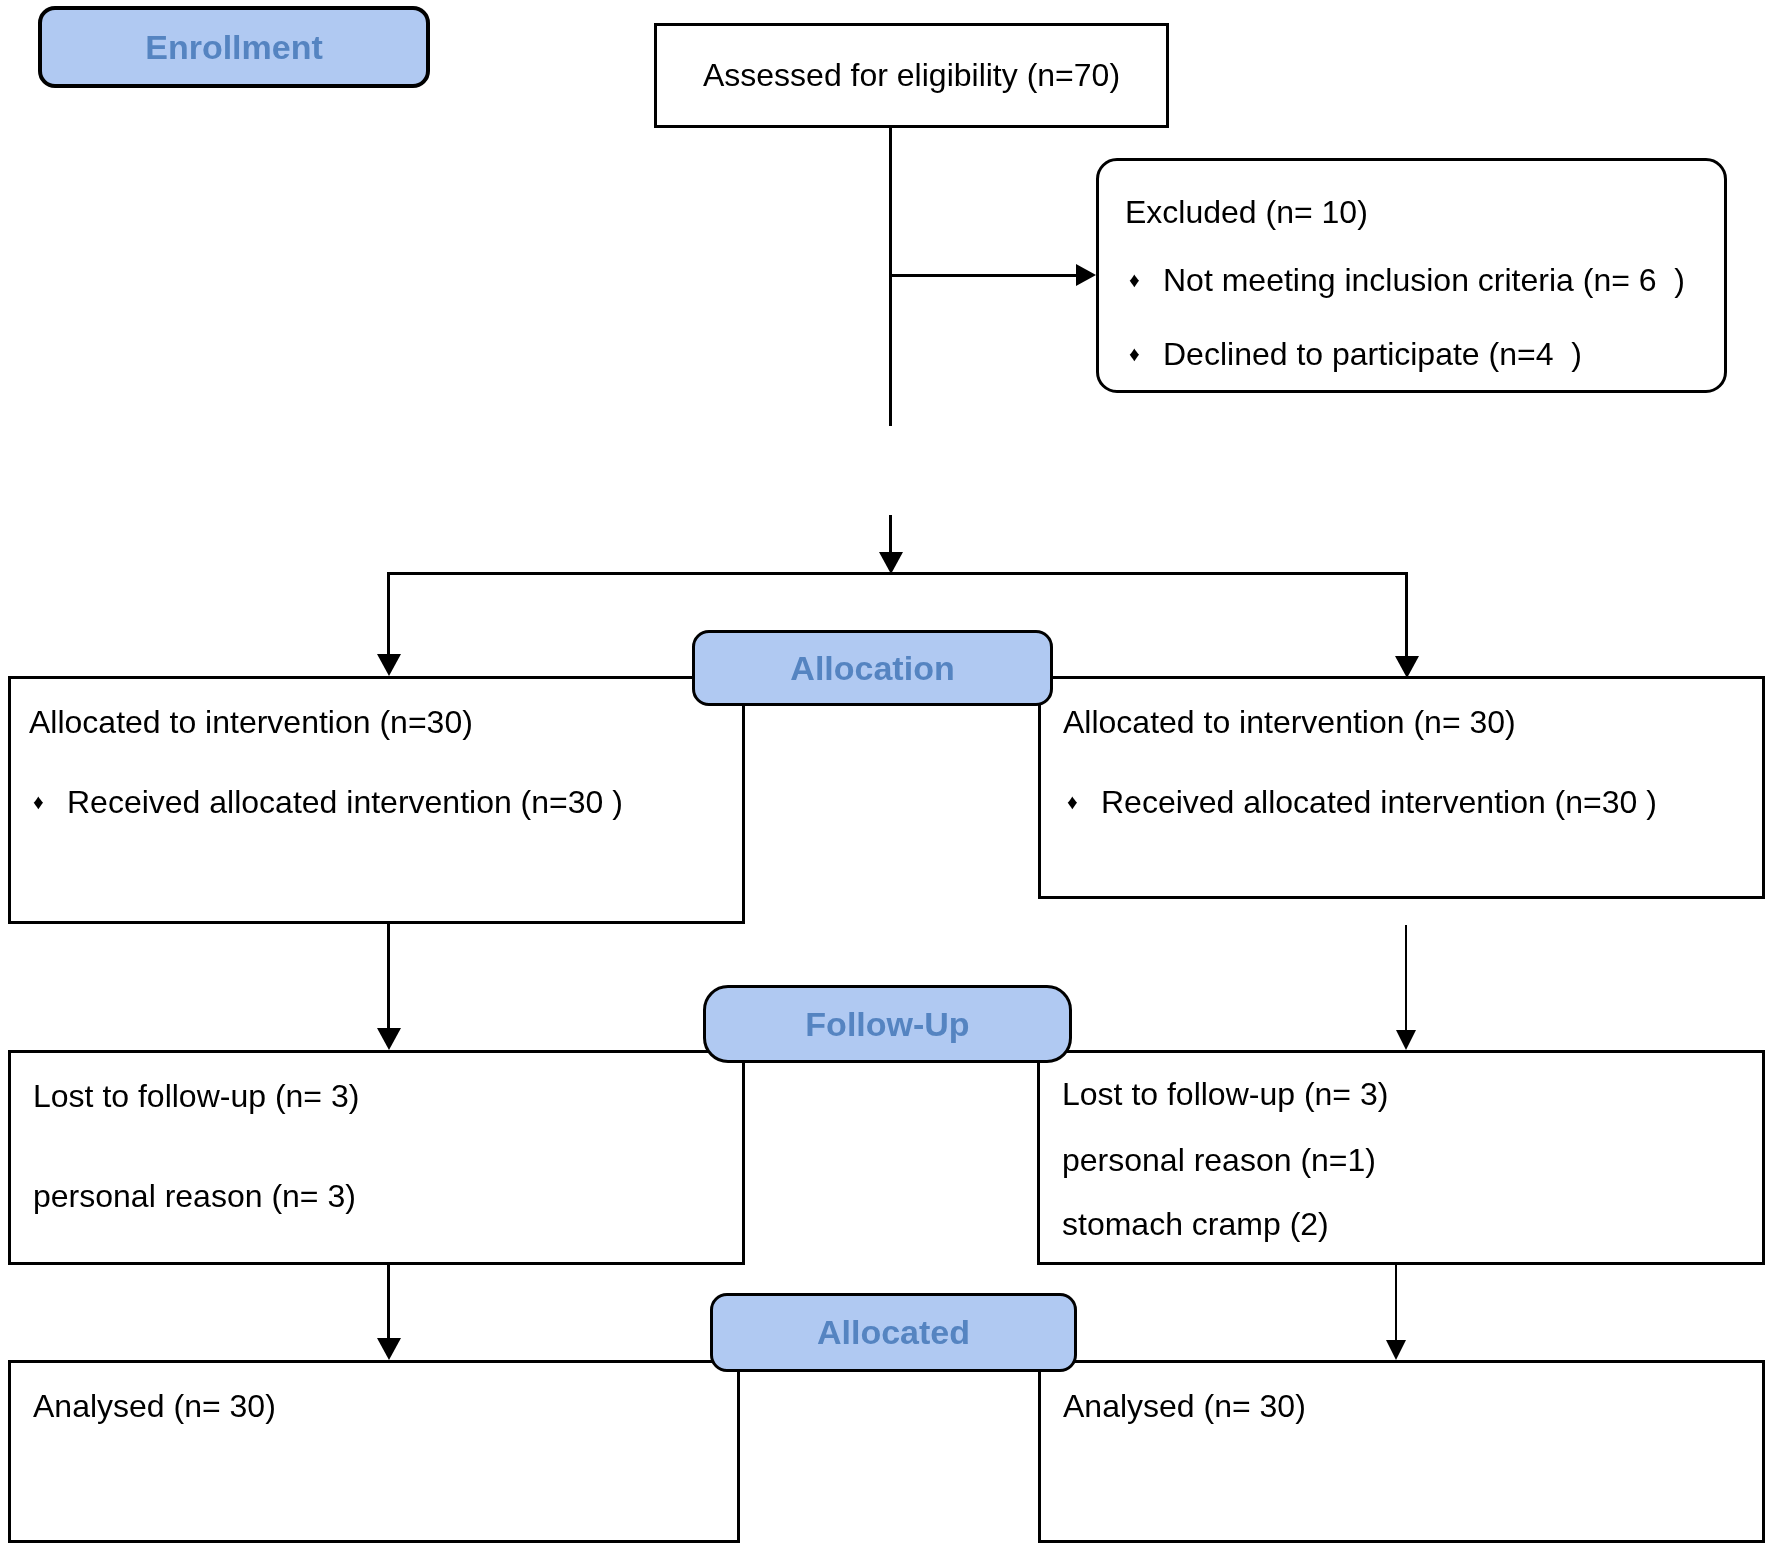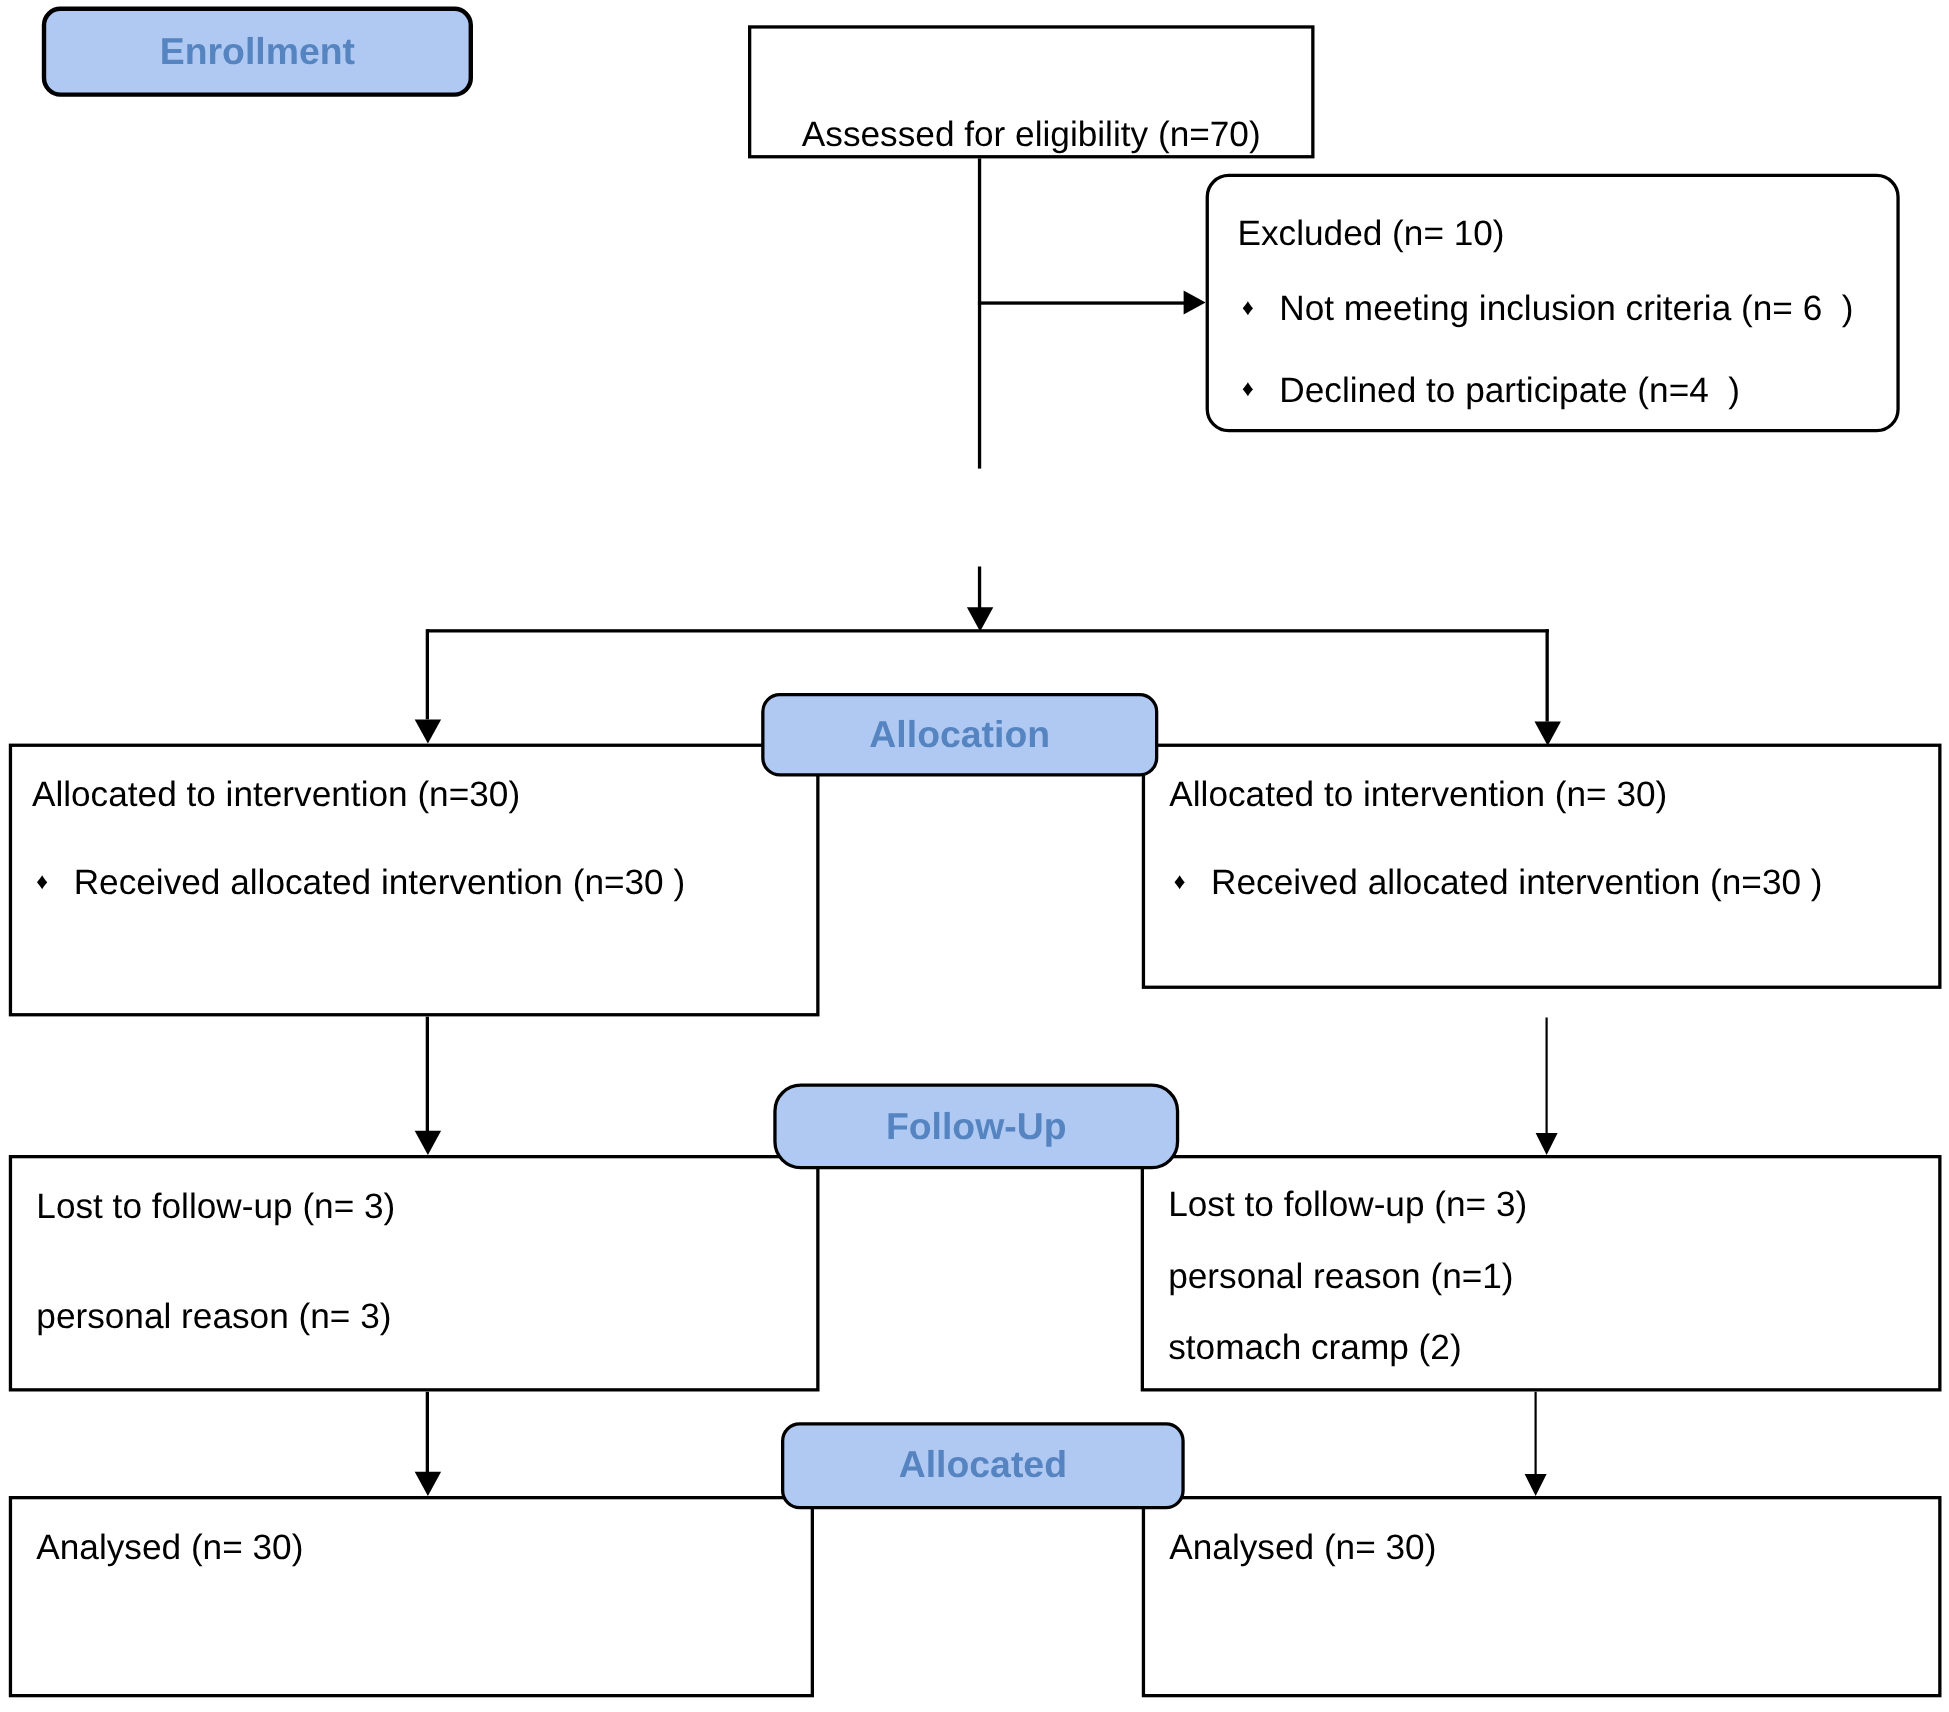--- a/index.html
+++ b/index.html
@@ -96,21 +96,21 @@
 
   <div class="vline" style="left:1405px;top:925px;width:2px;height:105px;"></div>
   <div class="arrow-down small" style="left:1396px;top:1030px;"></div>
 
   <div class="vline" style="left:387px;top:1265px;width:3px;height:75px;"></div>
   <div class="arrow-down" style="left:377px;top:1338px;"></div>
 
   <div class="vline" style="left:1395px;top:1265px;width:2px;height:75px;"></div>
   <div class="arrow-down small" style="left:1386px;top:1340px;"></div>
 
-  <div class="box center-text" style="left:680px;top:23px;width:515px;height:121px;align-items:flex-end;">
+  <div class="box center-text" style="left:654px;top:23px;width:515px;height:105px;">
     <span>Assessed for eligibility (n=70)</span>
   </div>
 
   <div class="box" style="left:1096px;top:158px;width:631px;height:235px;border-radius:21px;">
     <div class="btext" style="left:26px;top:32px;">Excluded (n= 10)</div>
     <div class="bullet-row" style="left:30px;top:100px;">
       <span class="bullet-glyph">♦</span>
       <span>Not meeting inclusion criteria (n= 6&nbsp; )</span>
     </div>
     <div class="bullet-row" style="left:30px;top:174px;">

